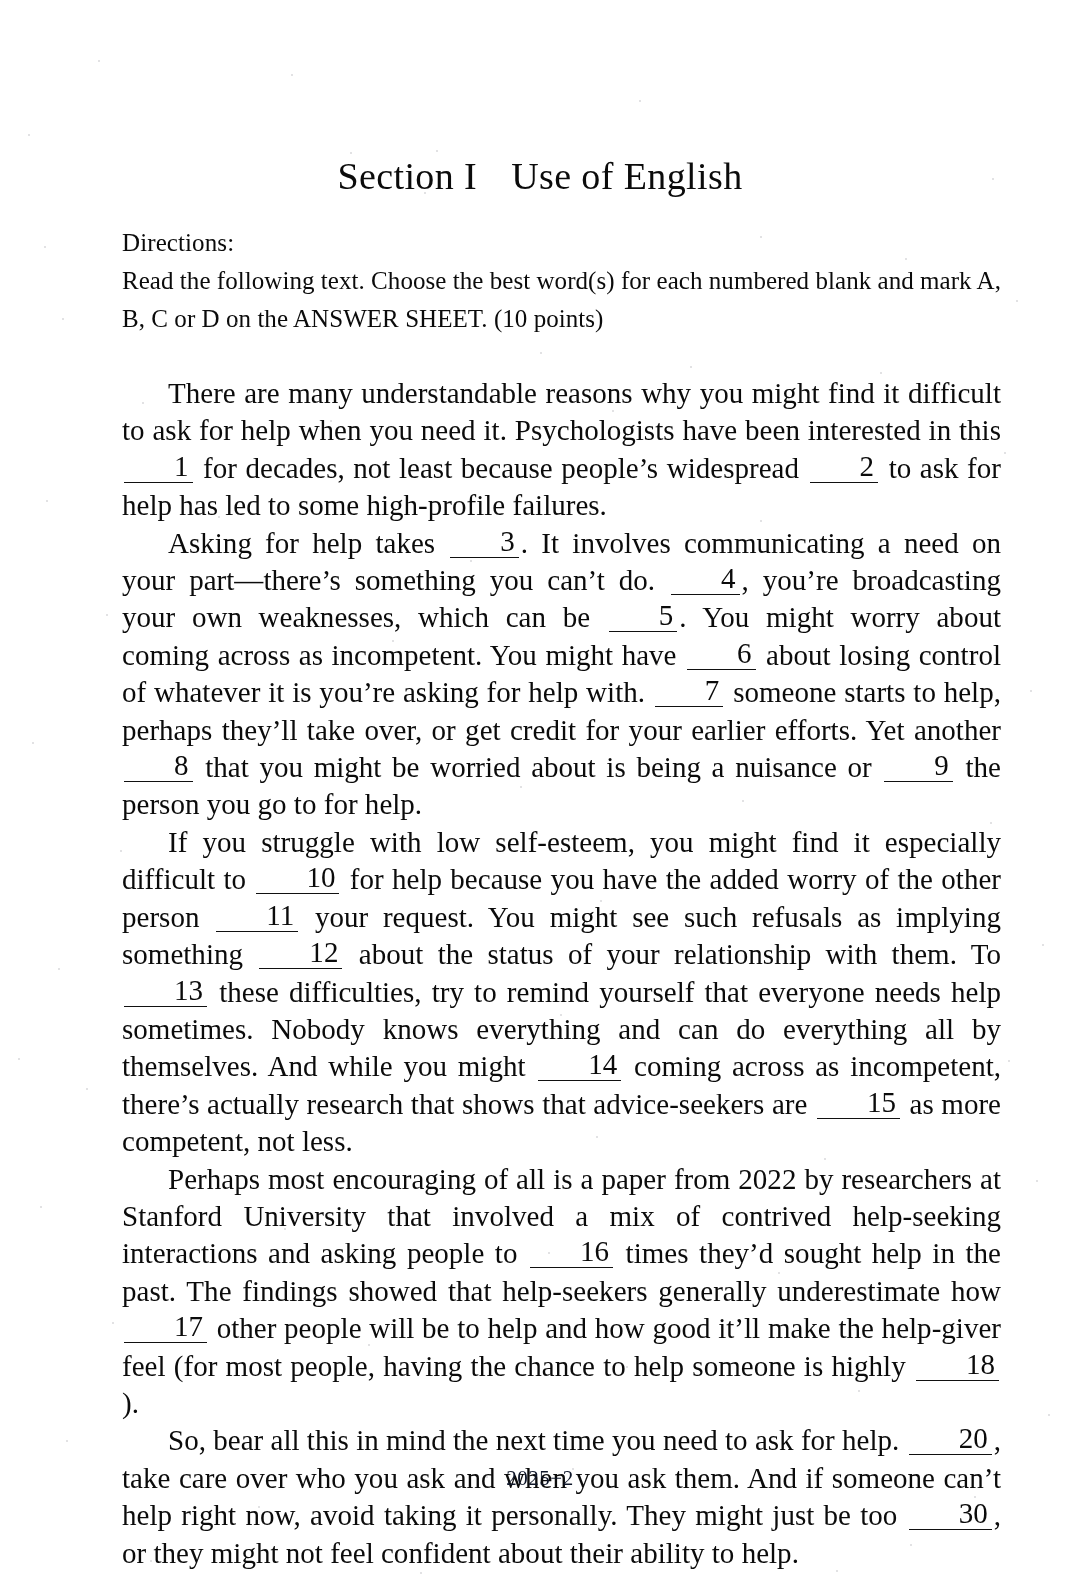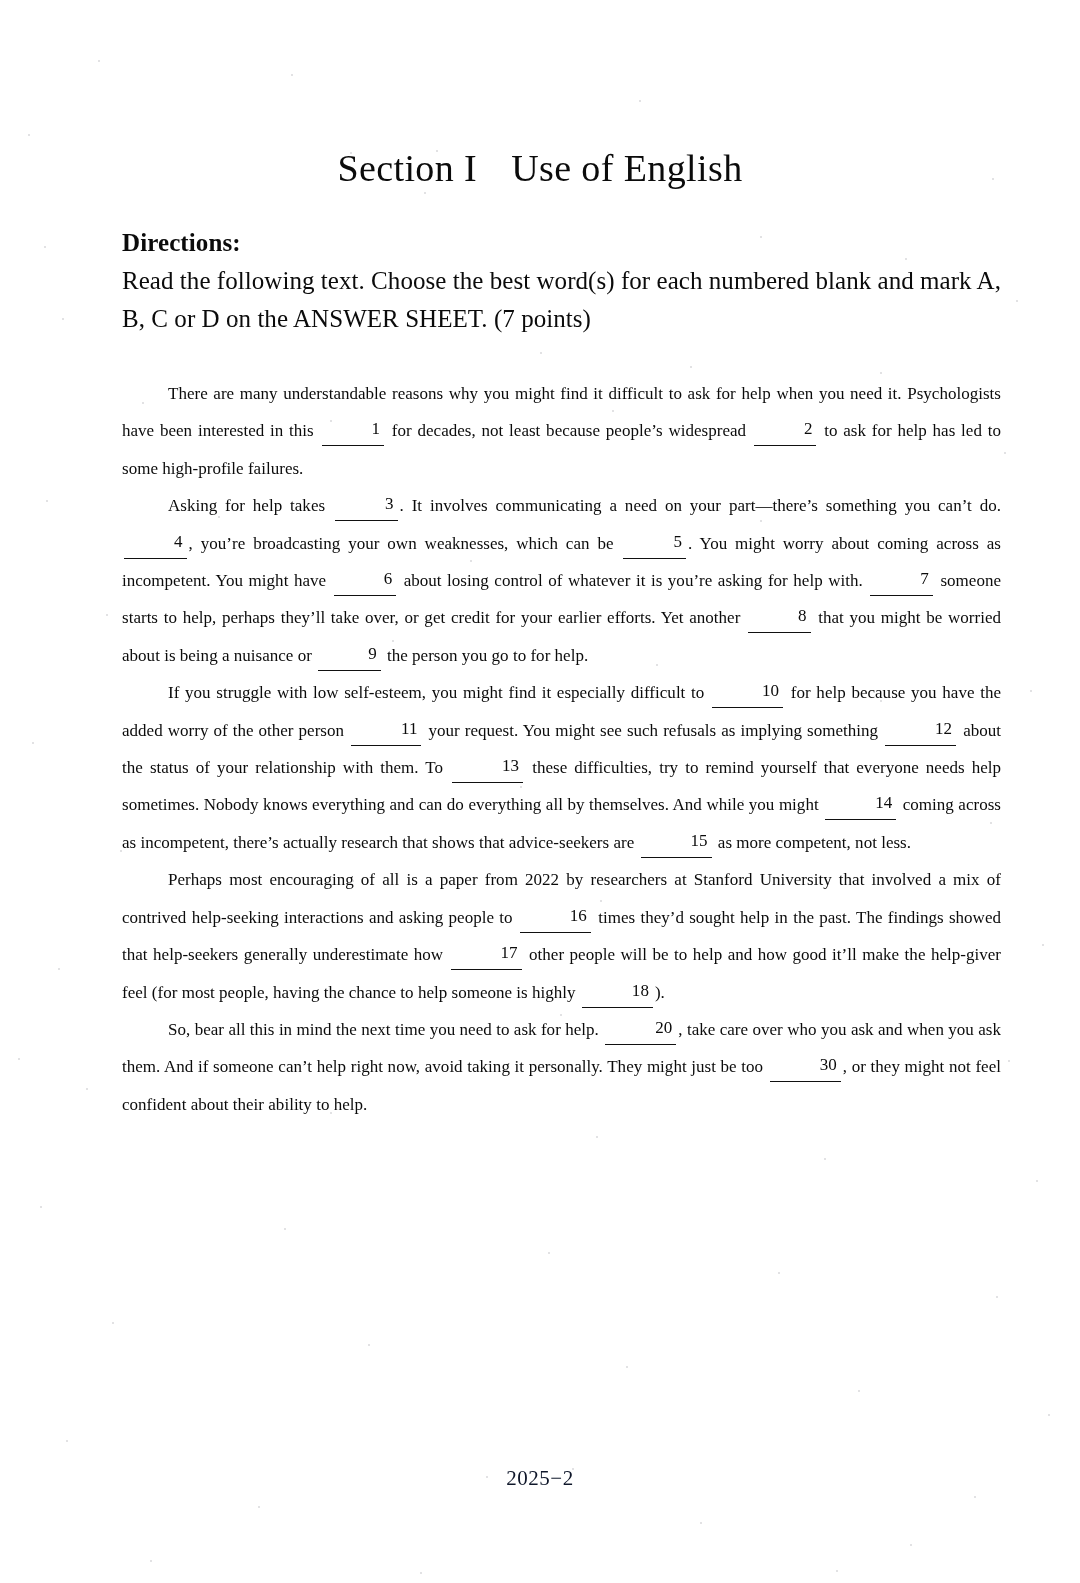--- a/index.html
+++ b/index.html
@@ -37,59 +37,59 @@
     position: absolute;
     left: 0; top: 0;
     width: 1080px;
     height: 1583px;
     z-index: 2;
   }
 
   .doc-title {
     position: absolute;
     left: 0;
-    top: 120px;
+    top: 128px;
     width: 1080px;
     text-align: center;
     font-size: 38px;
     line-height: 46px;
     letter-spacing: .4px;
     font-weight: 400;
   }
   .doc-title .gap {
     display: inline-block;
     width: 34px;
   }
 
   .directions-block {
     position: absolute;
     left: 122px;
     top: 224px;
     width: 879px;
   }
   .directions-label {
-    font-weight: bold;
+    font-weight: normal;
     font-size: 25px;
     line-height: 38px;
     letter-spacing: .1px;
   }
   .directions-text {
     font-size: 25px;
     line-height: 38px;
     text-align: justify;
     text-align-last: left;
     letter-spacing: .05px;
   }
 
   .body-block {
     position: absolute;
     left: 122px;
     top: 375px;
     width: 879px;
-    font-size: 17px;
+    font-size: 29px;
     line-height: 37.4px;
     text-align: justify;
     text-align-last: left;
     letter-spacing: .02px;
   }
   .body-block p {
     margin: 0;
     text-indent: 46px;
     text-align: justify;
   }
@@ -201,21 +201,21 @@
   </div>
 
 <div class="page">
 
   <h1 class="doc-title">
     <span>Section I</span><span class="gap"></span><span>Use of English</span>
   </h1>
 
   <div class="directions-block">
     <div class="directions-label">Directions:</div>
-    <div class="directions-text">Read the following text. Choose the best word(s) for each numbered blank and mark A, B, C or D on the ANSWER SHEET. (7 points)</div>
+    <div class="directions-text">Read the following text. Choose the best word(s) for each numbered blank and mark A, B, C or D on the ANSWER SHEET. (10 points)</div>
   </div>
 
   <div class="body-block">
       <p>There are many understandable reasons why you might find it difficult to ask for help when you need it. Psychologists have been interested in this <span class="blank">1</span> for decades, not least because people’s widespread <span class="blank">2</span> to ask for help has led to some high-profile failures.</p>
       <p>Asking for help takes <span class="blank">3</span>. It involves communicating a need on your part—there’s something you can’t do. <span class="blank">4</span>, you’re broadcasting your own weaknesses, which can be <span class="blank">5</span>. You might worry about coming across as incompetent. You might have <span class="blank">6</span> about losing control of whatever it is you’re asking for help with. <span class="blank">7</span> someone starts to help, perhaps they’ll take over, or get credit for your earlier efforts. Yet another <span class="blank">8</span> that you might be worried about is being a nuisance or <span class="blank">9</span> the person you go to for help.</p>
       <p>If you struggle with low self-esteem, you might find it especially difficult to <span class="blank wide">10</span> for help because you have the added worry of the other person <span class="blank wide">11</span> your request. You might see such refusals as implying something <span class="blank wide">12</span> about the status of your relationship with them. To <span class="blank wide">13</span> these difficulties, try to remind yourself that everyone needs help sometimes. Nobody knows everything and can do everything all by themselves. And while you might <span class="blank wide">14</span> coming across as incompetent, there’s actually research that shows that advice-seekers are <span class="blank wide">15</span> as more competent, not less.</p>
       <p>Perhaps most encouraging of all is a paper from 2022 by researchers at Stanford University that involved a mix of contrived help-seeking interactions and asking people to <span class="blank wide">16</span> times they’d sought help in the past. The findings showed that help-seekers generally underestimate how <span class="blank wide">17</span> other people will be to help and how good it’ll make the help-giver feel (for most people, having the chance to help someone is highly <span class="blank wide">18</span>).</p>
       <p>So, bear all this in mind the next time you need to ask for help. <span class="blank wide">20</span>, take care over who you ask and when you ask them. And if someone can’t help right now, avoid taking it personally. They might just be too <span class="blank wide">30</span>, or they might not feel confident about their ability to help.</p>
     </div>
 

